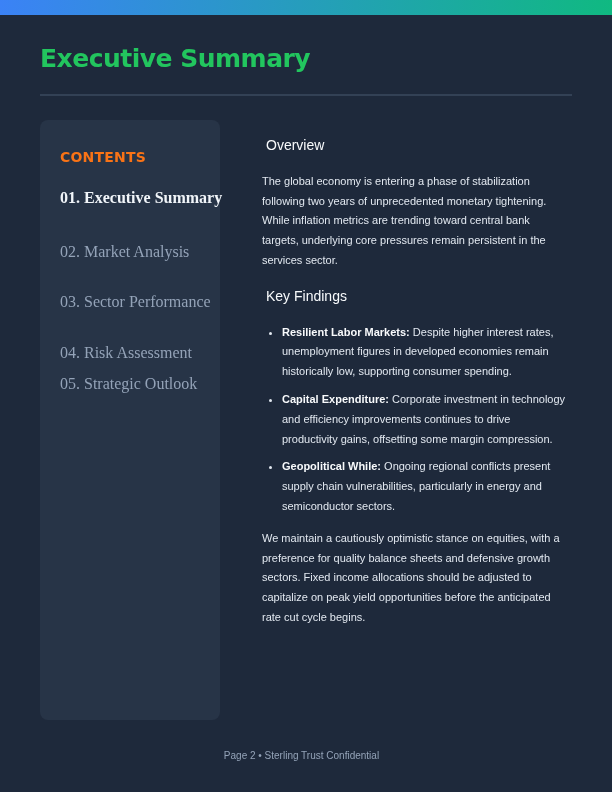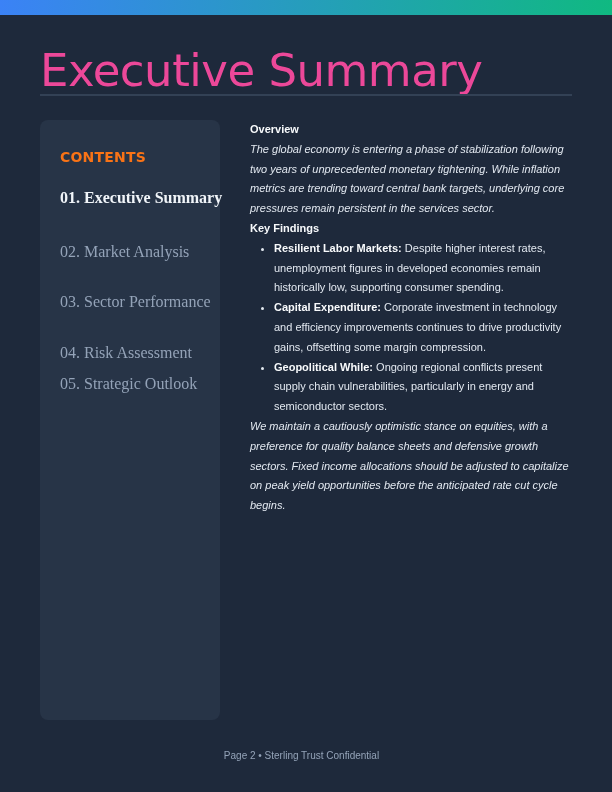--- a/index.html
+++ b/index.html
@@ -8,21 +8,21 @@
     background: #1e293b;
     position: relative;
     font-family: "Liberation Sans", sans-serif;
   }
   .top-bar {
     position: absolute; left: 0; top: 0; width: 612px; height: 15px;
     background: linear-gradient(90deg, #3b82f6 0%, #10b981 100%);
   }
   .page-title {
     position: absolute; left: 40px; top: 44px;
-    margin: 0; font-size: 45px; font-weight: normal; color: #ec4899;
+    margin: 0; font-size: 25px; font-weight: bold; color: #22c55e;
     font-family: "DejaVu Sans", sans-serif; letter-spacing: -0.5px;
   }
   .title-rule {
     position: absolute; left: 40px; top: 94px; width: 532px; height: 2px;
     background: #334155;
   }
   .sidebar {
     position: absolute; left: 40px; top: 120px; width: 180px; height: 600px;
     background: #273447; border-radius: 8px;
   }
@@ -35,24 +35,24 @@
     position: absolute; left: 20px;
     font-size: 16px; color: #94a3b8; cursor: pointer; white-space: nowrap;
     font-family: Liberation Serif, serif;
   }
   .toc-item.active { color: #f1f5f9; font-weight: bold; }
   .content {
     position: absolute; left: 250px; top: 120px; width: 325px;
     font-family: "Liberation Sans", sans-serif; color: #e2e8f0;
     font-size: 11px; line-height: 19.8px;
   }
-  .section-heading { font-weight: bold; color: #f8fafc; margin: 0; font-size: 11px; }
-  .para { margin: 0; font-style: italic; }
+  .section-heading { font-weight: normal; color: #f8fafc; margin: 16px; font-size: 14px; }
+  .para { margin: 12px; }
   .findings { margin: 0; padding-left: 24px; }
-  .findings li { margin: 0; }
+  .findings li { margin: 8px; }
   .findings li::marker { color: #e2e8f0; }
   .finding-label { font-weight: bold; color: #f8fafc; }
   .footer {
     position: absolute; left: 0; top: 750px; width: 603px; text-align: center;
     font-size: 10px; color: #94a3b8;
   }
 </style>
 </head>
 <body>
 

